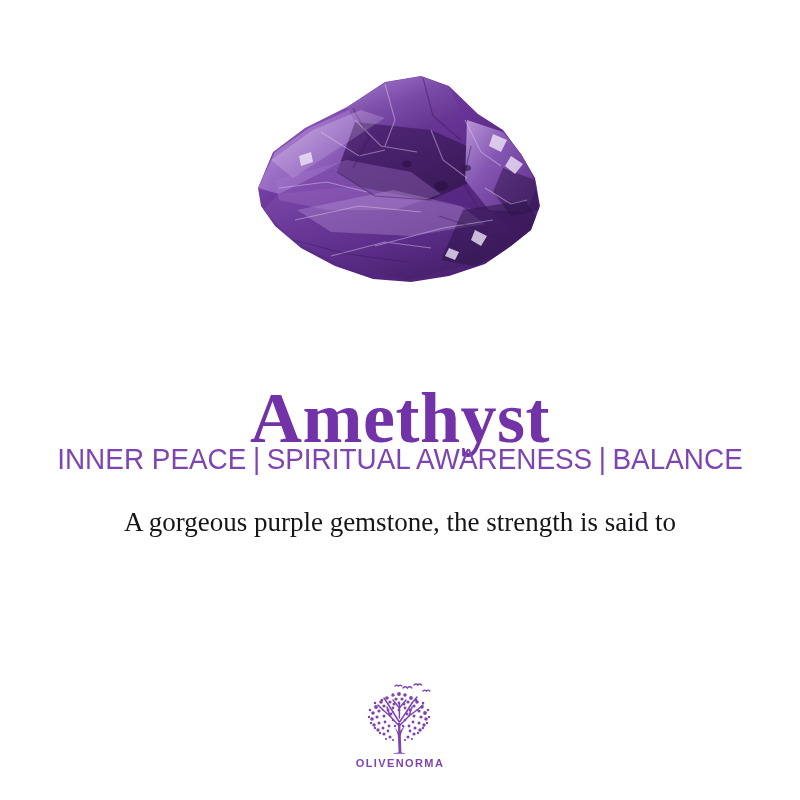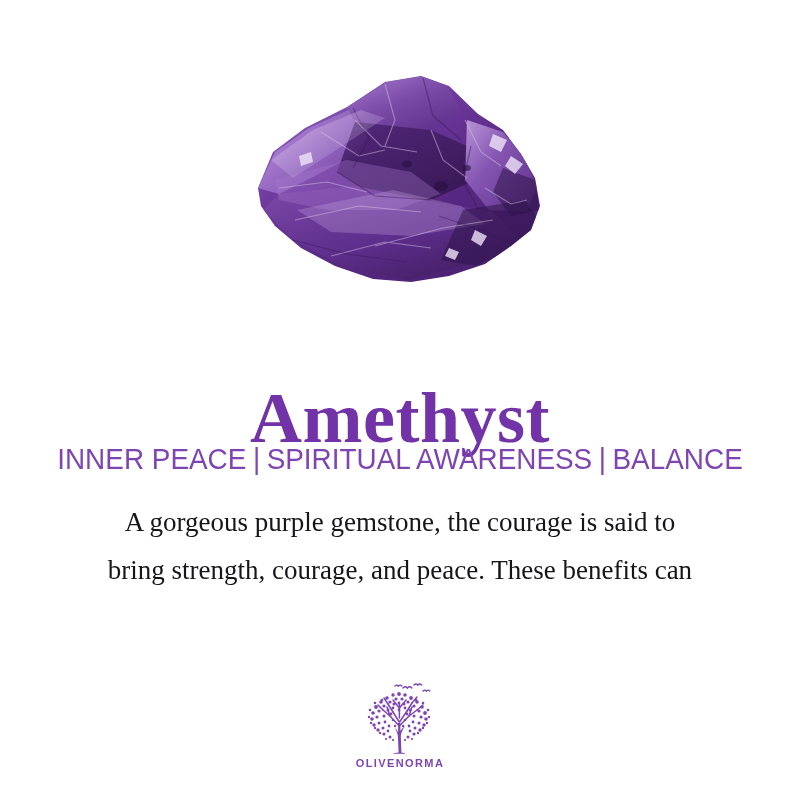--- a/index.html
+++ b/index.html
@@ -222,22 +222,21 @@
     </svg>
   </div>
 
   <h1 class="title">Amethyst</h1>
 
   <div class="subtitle">
     <span class="kw">INNER PEACE</span><span class="sep">|</span><span class="kw">SPIRITUAL AWARENESS</span><span class="sep">|</span><span class="kw">BALANCE</span>
   </div>
 
   <div class="body-copy">
-    <div>A gorgeous purple gemstone, the courage is said to</div>
-    <div>bring strength, courage, and peace. These benefits can</div>
+    <div>A gorgeous purple gemstone, the strength is said to</div>
   </div>
 
   <div class="brand">
     <svg class="brand-mark" width="86" height="74" viewBox="0 0 86 74">
       <g fill="#7E45B2">
 
         <path d="M41.6,70.6 L41.0,56.0 C41.0,52.0 39.6,48.6 37.4,45.8
                  C39.0,47.0 40.4,48.6 41.2,50.4 L41.0,41.0
                  L43.4,41.0 L43.4,49.0 C44.6,46.8 46.6,44.8 48.8,43.4
                  C46.0,46.4 44.2,50.0 43.8,54.0 L44.4,70.6

